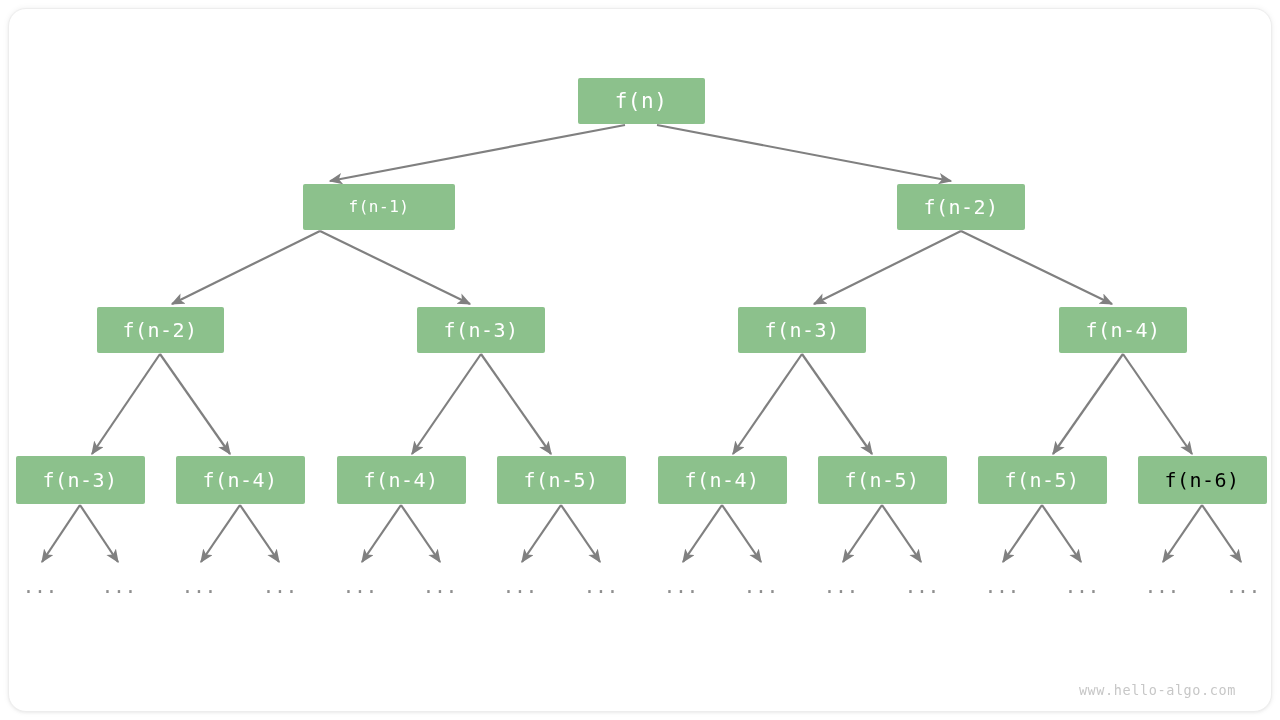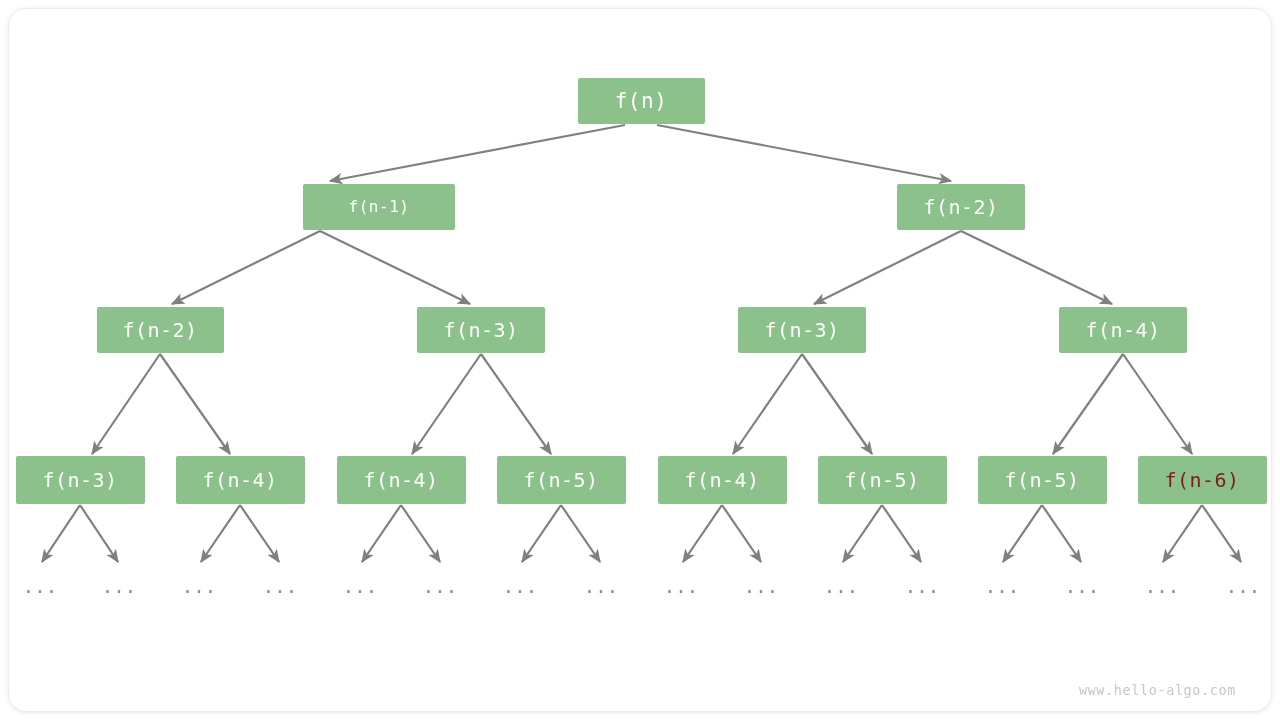--- a/index.html
+++ b/index.html
@@ -158,21 +158,21 @@
       </div>
       <div class="node" style="left: 657.5px; top: 456px; width: 129px; height: 48px; background: rgb(140, 193, 140); color: rgb(255, 255, 255); font-size: 20px;">
         <span class="node-label">f(n-4)</span>
       </div>
       <div class="node" style="left: 817.5px; top: 456px; width: 129px; height: 48px; background: rgb(140, 193, 140); color: rgb(255, 255, 255); font-size: 20px;">
         <span class="node-label">f(n-5)</span>
       </div>
       <div class="node" style="left: 977.5px; top: 456px; width: 129px; height: 48px; background: rgb(140, 193, 140); color: rgb(255, 255, 255); font-size: 20px;">
         <span class="node-label">f(n-5)</span>
       </div>
-      <div class="node" style="left: 1137.5px; top: 456px; width: 129px; height: 48px; background: rgb(140, 193, 140); color: #7f1d1d; font-size: 20px;">
+      <div class="node" style="left: 1137.5px; top: 456px; width: 129px; height: 48px; background: rgb(140, 193, 140); color: #000000; font-size: 20px;">
         <span class="node-label">f(n-6)</span>
       </div>
     </div>
 
   <div id="ellipsis-layer">
       <div class="ellipsis" style="left: 40px; top: 586px; color: rgb(143, 143, 143);">...</div>
       <div class="ellipsis" style="left: 119px; top: 586px; color: rgb(143, 143, 143);">...</div>
       <div class="ellipsis" style="left: 199px; top: 586px; color: rgb(143, 143, 143);">...</div>
       <div class="ellipsis" style="left: 280px; top: 586px; color: rgb(143, 143, 143);">...</div>
       <div class="ellipsis" style="left: 360px; top: 586px; color: rgb(143, 143, 143);">...</div>

